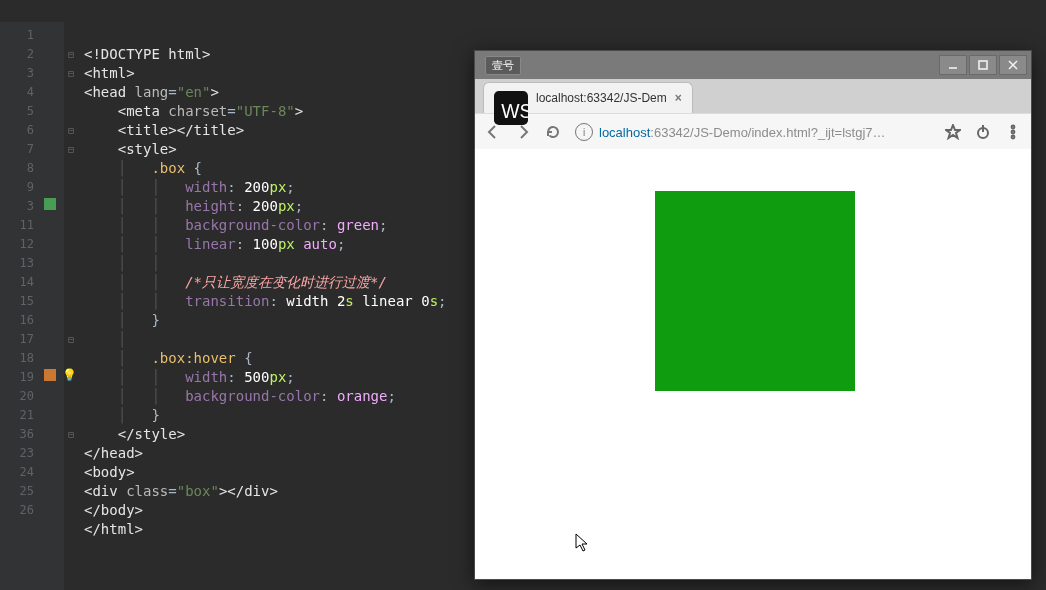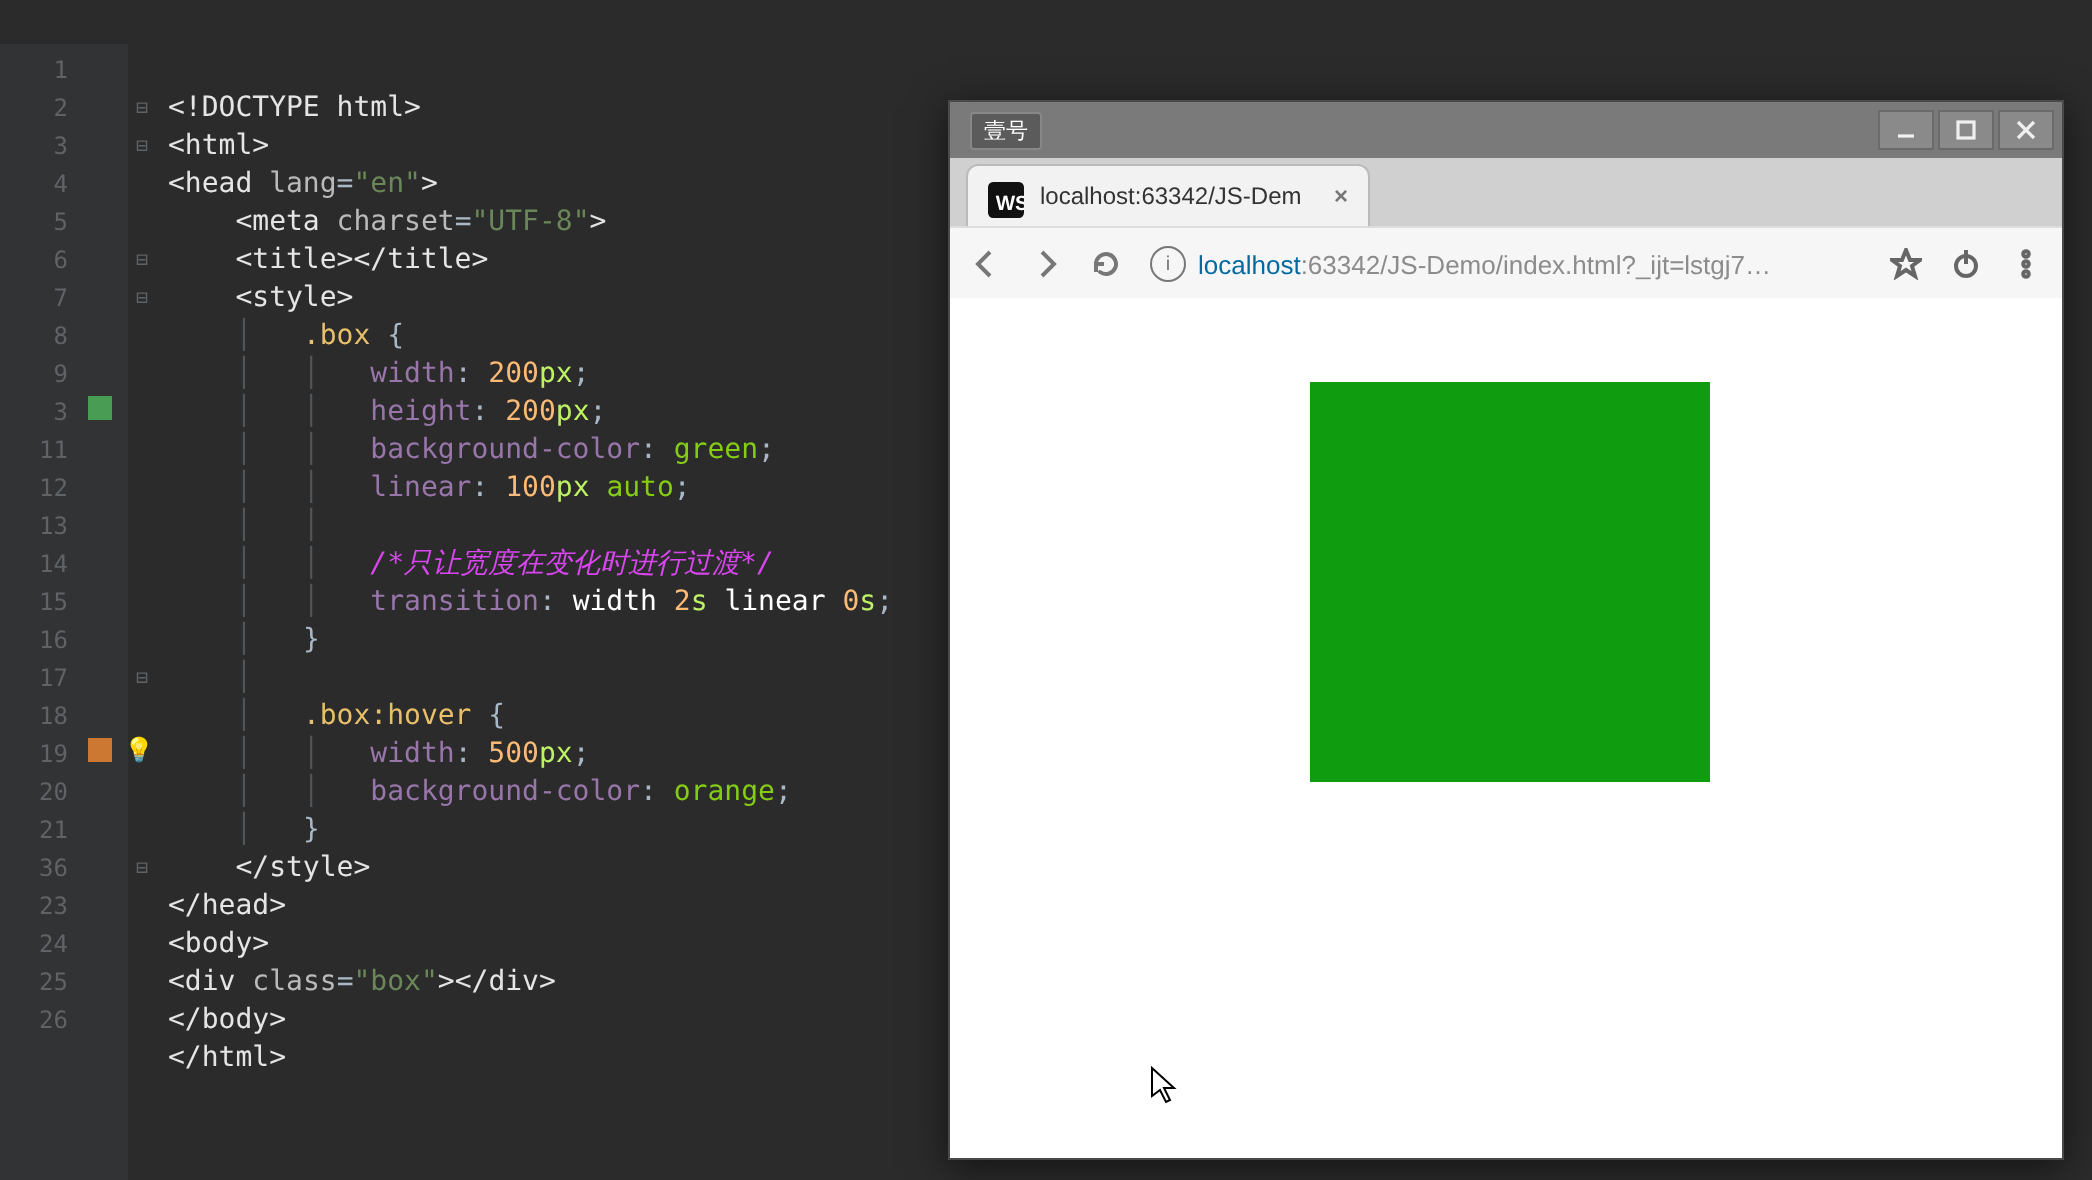--- a/index.html
+++ b/index.html
@@ -18,38 +18,38 @@
   .mark.orange{background:#cc7832;}
   .bulb{position:absolute;left:4px;font-size:12px;}
   .fold-col{width:14px;background:#2b2b2b;color:#606366;padding-top:4px;line-height:19px;font-size:10px;text-align:center;}
   .code{flex:1;padding:4px 0 0 6px;line-height:19px;white-space:pre;color:#a9b7c6;}
   
   .tag{color:#e5e5e5;}
   .attr{color:#bababa;}
   .str{color:#6a8759;}
   .sel{color:#e8bf6a;}
   .prop{color:#9876aa;}
-  .num{color:#fdba74;}
+  .num{color:#ffffff;}
   .kw{color:#bef264;}
-  .cmnt{color:#d946ef;font-style:italic;}
+  .cmnt{color:#fca5a5;font-style:italic;}
   .punct{color:#a9b7c6;}
   .brace{color:#a9b7c6;}
   .white{color:#ffffff;}
-  .orange-val{color:#84cc16;}
+  .orange-val{color:#f0abfc;}
   
   .vguide{color:#4f5559;}
   
   .browser-win{position:absolute;left:474px;top:50px;width:556px;height:528px;border:1px solid #4a4a4a;background:#ffffff;box-shadow:0 4px 18px rgba(0,0,0,.55);text-align:right;}
   .win-titlebar{height:28px;background:#7a7a7a;display:flex;align-items:center;justify-content:flex-end;padding:0 4px;gap:2px;}
   .tb-badge{margin-right:auto;margin-left:6px;background:#5b5b5b;border:1px solid #888;color:#fff;font-size:11px;padding:1px 6px;border-radius:2px;font-family:sans-serif;}
   .tb-btn{width:26px;height:18px;background:#8a8a8a;border:1px solid #6a6a6a;display:flex;align-items:center;justify-content:center;color:#eee;}
   .tb-btn svg{width:12px;height:12px;stroke:#f0f0f0;stroke-width:1.6;fill:none;}
   .tabstrip{height:34px;background:#d0d0d0;display:flex;align-items:flex-end;padding-left:8px;}
   .br-tab{height:30px;background:#f2f2f2;border-radius:6px 6px 0 0;display:flex;align-items:center;padding:0 10px;gap:8px;min-width:180px;font:12px sans-serif;color:#333;border:1px solid #bbb;border-bottom:none;}
-  .br-tab .fav{width:18px;height:14px;font-weight:bold;}
+  .br-tab .fav{width:34px;height:14px;}
   .br-tab .close-x{margin-left:auto;color:#777;font-weight:bold;}
   .addrbar{height:36px;background:#f6f6f6;border-top:1px solid #ddd;border-bottom:1px solid #ccc;display:flex;align-items:center;padding:0 10px;gap:14px;font:13px sans-serif;color:#555;}
   .addrbar .nav-ico{width:16px;height:16px;stroke:#777;stroke-width:2;fill:none;}
   .url-box{flex:1;display:flex;align-items:center;gap:6px;color:#333;}
   .url-box .info-circ{width:16px;height:16px;border:1.5px solid #777;border-radius:50%;display:flex;align-items:center;justify-content:center;font-size:10px;color:#777;}
   .url-host{color:#0369a1;}
   .url-rest{color:#8c8c8c;}
   .right-icons{display:flex;align-items:center;gap:14px;color:#666;}
   .right-icons svg{width:16px;height:16px;stroke:#666;stroke-width:2;fill:none;}
   .viewport{position:absolute;left:0;right:0;top:98px;bottom:0;background:#ffffff;}

